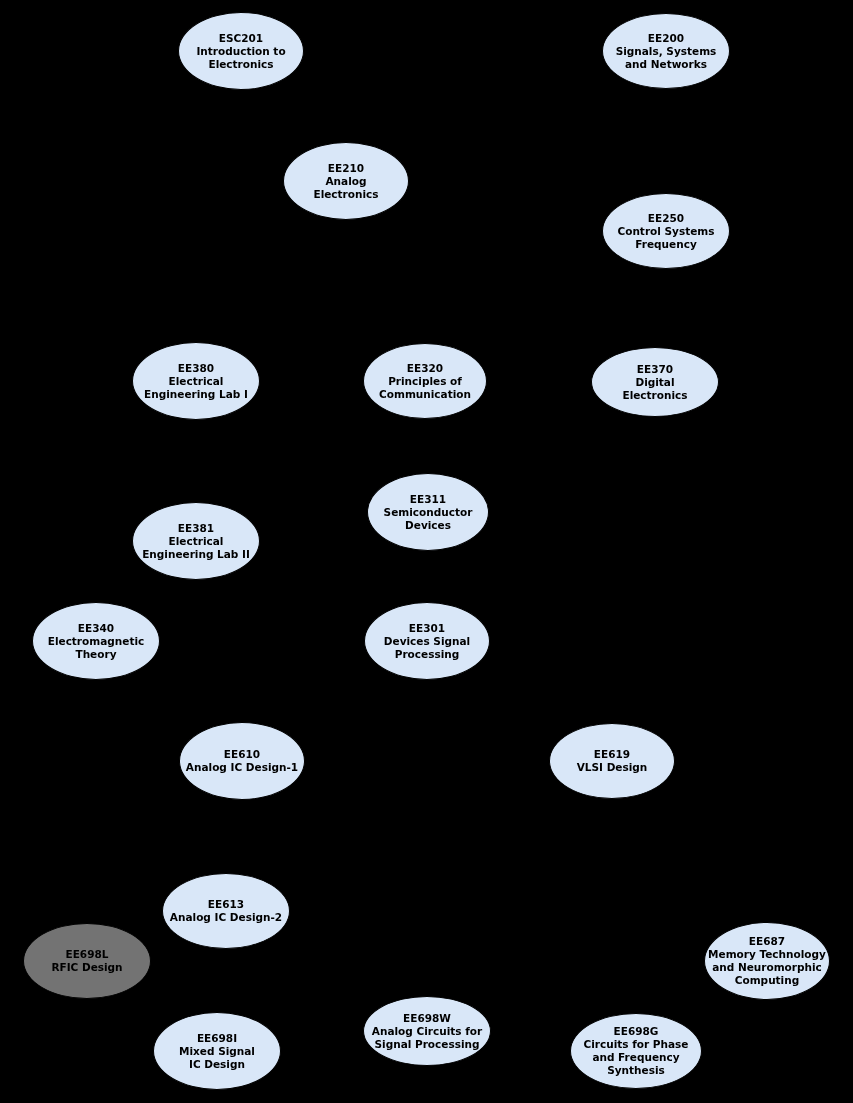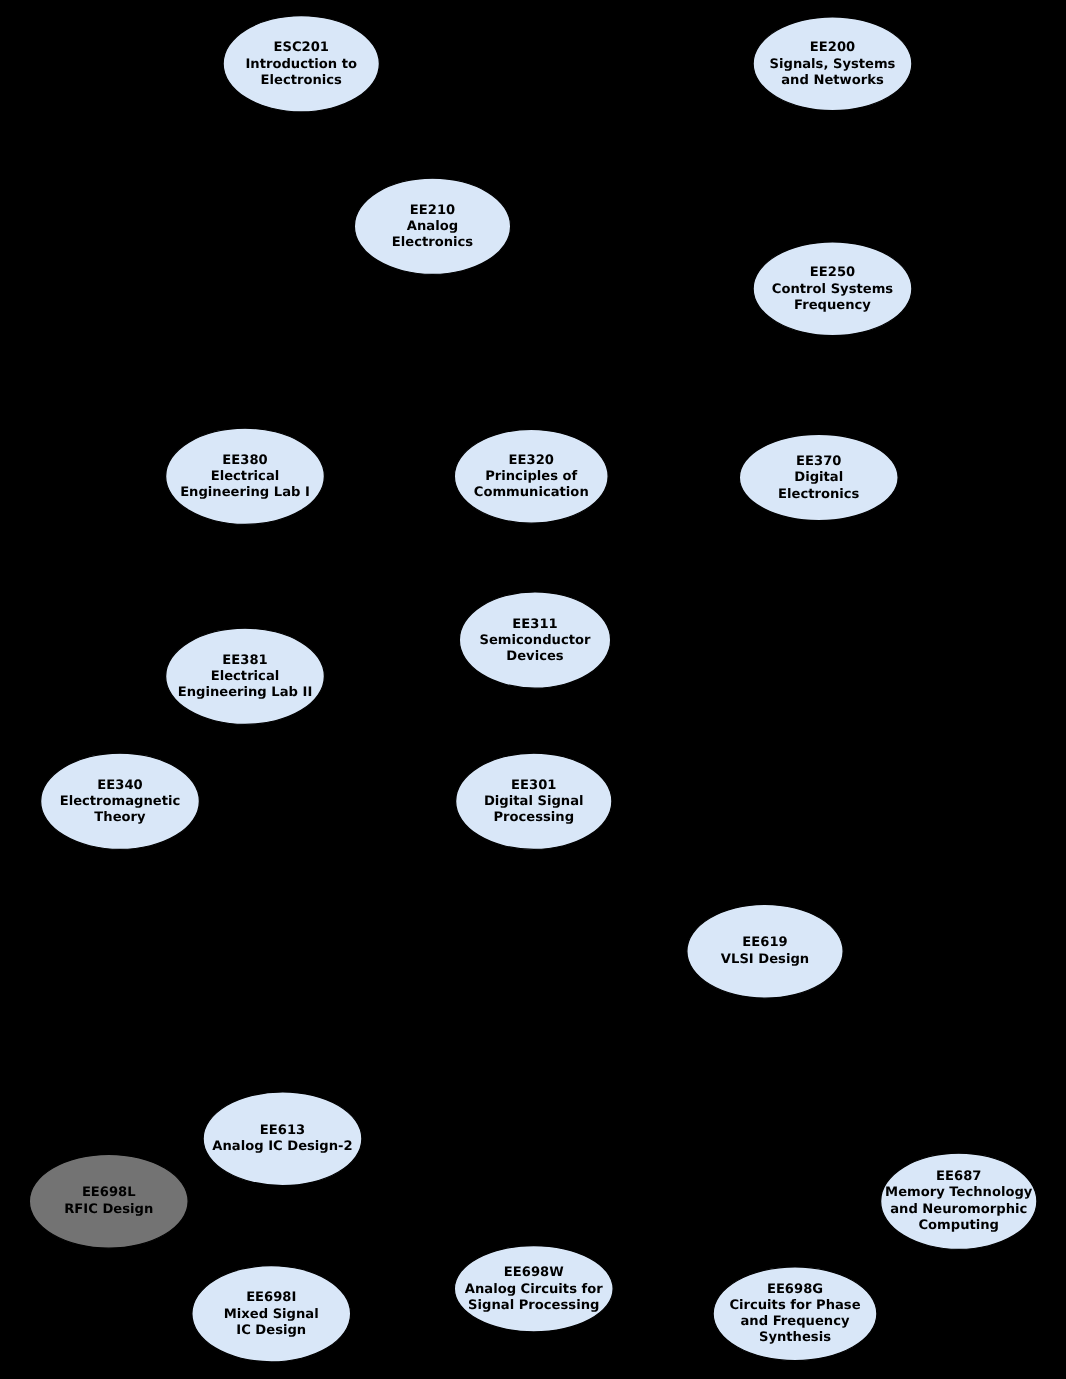--- a/index.html
+++ b/index.html
@@ -83,22 +83,26 @@
 Electrical
 Engineering Lab II</span>
   </div>
     <div class="node" style="left: 32px; top: 602px; width: 128px; height: 78px; background: rgb(217, 231, 248); border-color: rgb(0, 0, 0);">
     <span class="node-label" style="color: rgb(0, 0, 0);">EE340
 Electromagnetic
 Theory</span>
   </div>
     <div class="node" style="left: 364px; top: 602px; width: 126px; height: 78px; background: rgb(217, 231, 248); border-color: rgb(0, 0, 0);">
     <span class="node-label" style="color: rgb(0, 0, 0);">EE301
-Digital Signal
+Devices Signal
 Processing</span>
+  </div>
+    <div class="node" style="left: 179px; top: 722px; width: 126px; height: 78px; background: rgb(217, 231, 248); border-color: rgb(0, 0, 0);">
+    <span class="node-label" style="color: rgb(0, 0, 0);">EE610
+Analog IC Design-1</span>
   </div>
     <div class="node" style="left: 549px; top: 723px; width: 126px; height: 76px; background: rgb(217, 231, 248); border-color: rgb(0, 0, 0);">
     <span class="node-label" style="color: rgb(0, 0, 0);">EE619
 VLSI Design</span>
   </div>
     <div class="node" style="left: 162px; top: 873px; width: 128px; height: 76px; background: rgb(217, 231, 248); border-color: rgb(0, 0, 0);">
     <span class="node-label" style="color: rgb(0, 0, 0);">EE613
 Analog IC Design-2</span>
   </div>
     <div class="node" style="left: 23px; top: 923px; width: 128px; height: 76px; background: #737373; border-color: rgb(0, 0, 0);">

